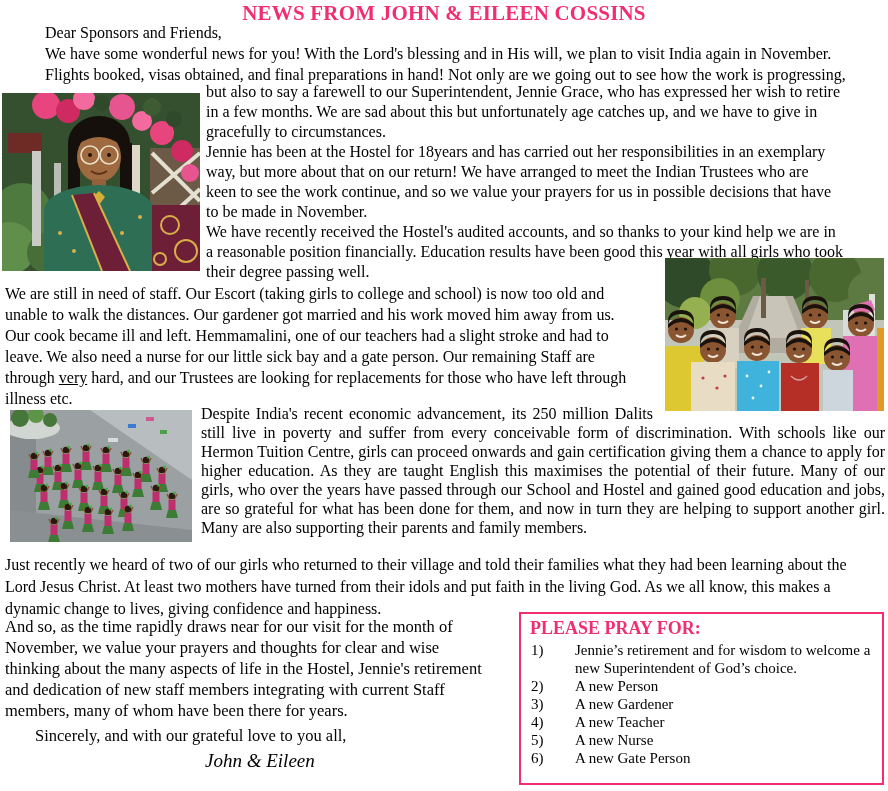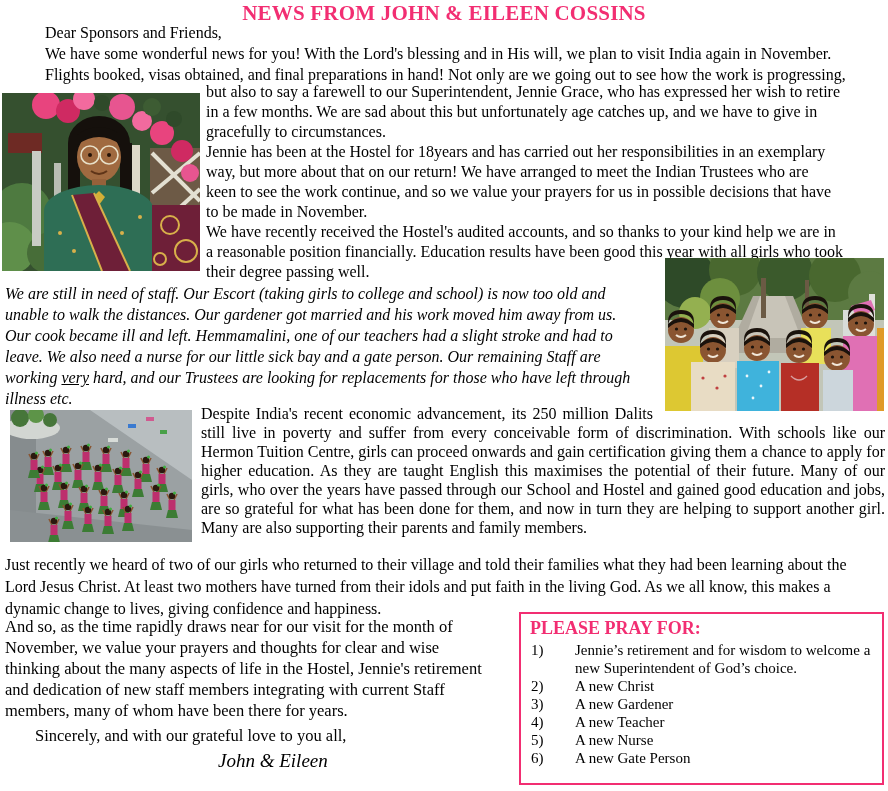--- a/index.html
+++ b/index.html
@@ -8,28 +8,28 @@
     font-family:"Liberation Serif", serif;color:#000;padding-left:32px;
   }
   .title{
     position:absolute;left:0;top:1px;width:888px;text-align:center;
     font-size:21px;font-weight:bold;letter-spacing:0.2px;
   }
   .prelines{white-space:pre-line;}
   .para1{position:absolute;left:5px;top:22px;width:880px;font-size:16px;line-height:21px;margin-left:40px;}
   .para2{position:absolute;left:206px;top:82px;width:682px;font-size:16px;line-height:20px;}
   .para3{position:absolute;left:5px;top:283px;width:664px;font-size:16px;line-height:21px;}
-  .para3 .ln{display:block;font-style:italic;}
+  .para3 .ln{display:block;}
   .uword{text-decoration:underline;margin-top:15px;}
   .para4{position:absolute;left:201px;top:404px;width:684px;font-size:16px;line-height:19px;text-align:justify;}
   .pf{float:right;width:232px;height:10px;}
   .para5{position:absolute;left:5px;top:554px;width:882px;font-size:16px;line-height:22px;}
   .para6{position:absolute;left:5px;top:616px;width:510px;font-size:16.5px;line-height:21px;}
   .sincerely{position:absolute;left:5px;top:726px;width:510px;padding-left:30px;font-size:16.5px;}
-  .signature{position:absolute;left:218px;top:750px;font-size:19px;font-style:italic;text-align:center;}
+  .signature{position:absolute;left:205px;top:750px;font-size:19px;font-style:italic;text-align:center;}
   .photo{position:absolute;display:block;}
   #photo1{left:2px;top:93px;}
   #photo2{left:665px;top:258px;}
   #photo3{left:10px;top:410px;}
   .praybox{
     position:absolute;left:519px;top:612px;width:361px;height:169px;
     border:2px solid #F22E72;background:#fff;
   }
   .pray-heading{margin:4px 0 2px 9px;font-size:18px;font-weight:bold;color:#F22E72;}
   .pray-list{margin:2px 0 0 0;}
@@ -117,21 +117,21 @@
 to be made in November.
 We have recently received the Hostel's audited accounts, and so thanks to your kind help we are in
 a reasonable position financially.  Education results have been good this year with all girls who took
 their degree passing well.</div>
 
   <div class="para3">
     <span class="ln">We are still in need of staff.  Our Escort (taking girls to college and school) is now too old and</span>
     <span class="ln">unable to walk the distances.  Our gardener got married and his work moved him away from us.</span>
     <span class="ln">Our cook became ill and left.  Hemmamalini, one of our teachers had a slight stroke and had to</span>
     <span class="ln">leave.  We also need a nurse for our little sick bay and a gate person. Our remaining Staff are</span>
-    <span class="ln"><span>working </span><span class="uword">very</span><span> hard, and our Trustees are looking for replacements for those who have left through</span></span>
+    <span class="ln"><span>through </span><span class="uword">very</span><span> hard, and our Trustees are looking for replacements for those who have left through</span></span>
     <span class="ln">illness etc.</span>
   </div>
 
   <svg id="photo2" class="photo" width="219" height="153" viewBox="0 0 219 153" role="img">
     <defs>
       <g id="head">
         <circle cx="0" cy="0" r="13" fill="#8a5531"></circle>
         <path d="M-13,-2 Q-13,-16 0,-16 Q13,-16 13,-2 L13,-8 Q13,-20 0,-20 Q-13,-20 -13,-8 Z" fill="#1a120c"></path>
         <path d="M-13,-2 Q0,-14 13,-2 L13,-6 Q0,-18 -13,-6 Z" fill="#1a120c"></path>
         <path d="M-5,5 Q0,9 5,5" fill="none" stroke="#f2e8da" stroke-width="2"></path>
@@ -255,21 +255,21 @@
 
   <div class="praybox" style="border-color: rgb(242, 46, 114);">
     <div class="pray-heading" style="color: rgb(242, 46, 114);">PLEASE PRAY FOR:</div>
     <div class="pray-list">
       <div class="pray-row">
         <span class="pray-num">1)</span>
         <span class="pray-text">Jennie’s retirement and for wisdom to welcome a new Superintendent of God’s choice.</span>
       </div>
       <div class="pray-row">
         <span class="pray-num">2)</span>
-        <span class="pray-text">A new Christ</span>
+        <span class="pray-text">A new Person</span>
       </div>
       <div class="pray-row">
         <span class="pray-num">3)</span>
         <span class="pray-text">A new Gardener</span>
       </div>
       <div class="pray-row">
         <span class="pray-num">4)</span>
         <span class="pray-text">A new Teacher</span>
       </div>
       <div class="pray-row">

